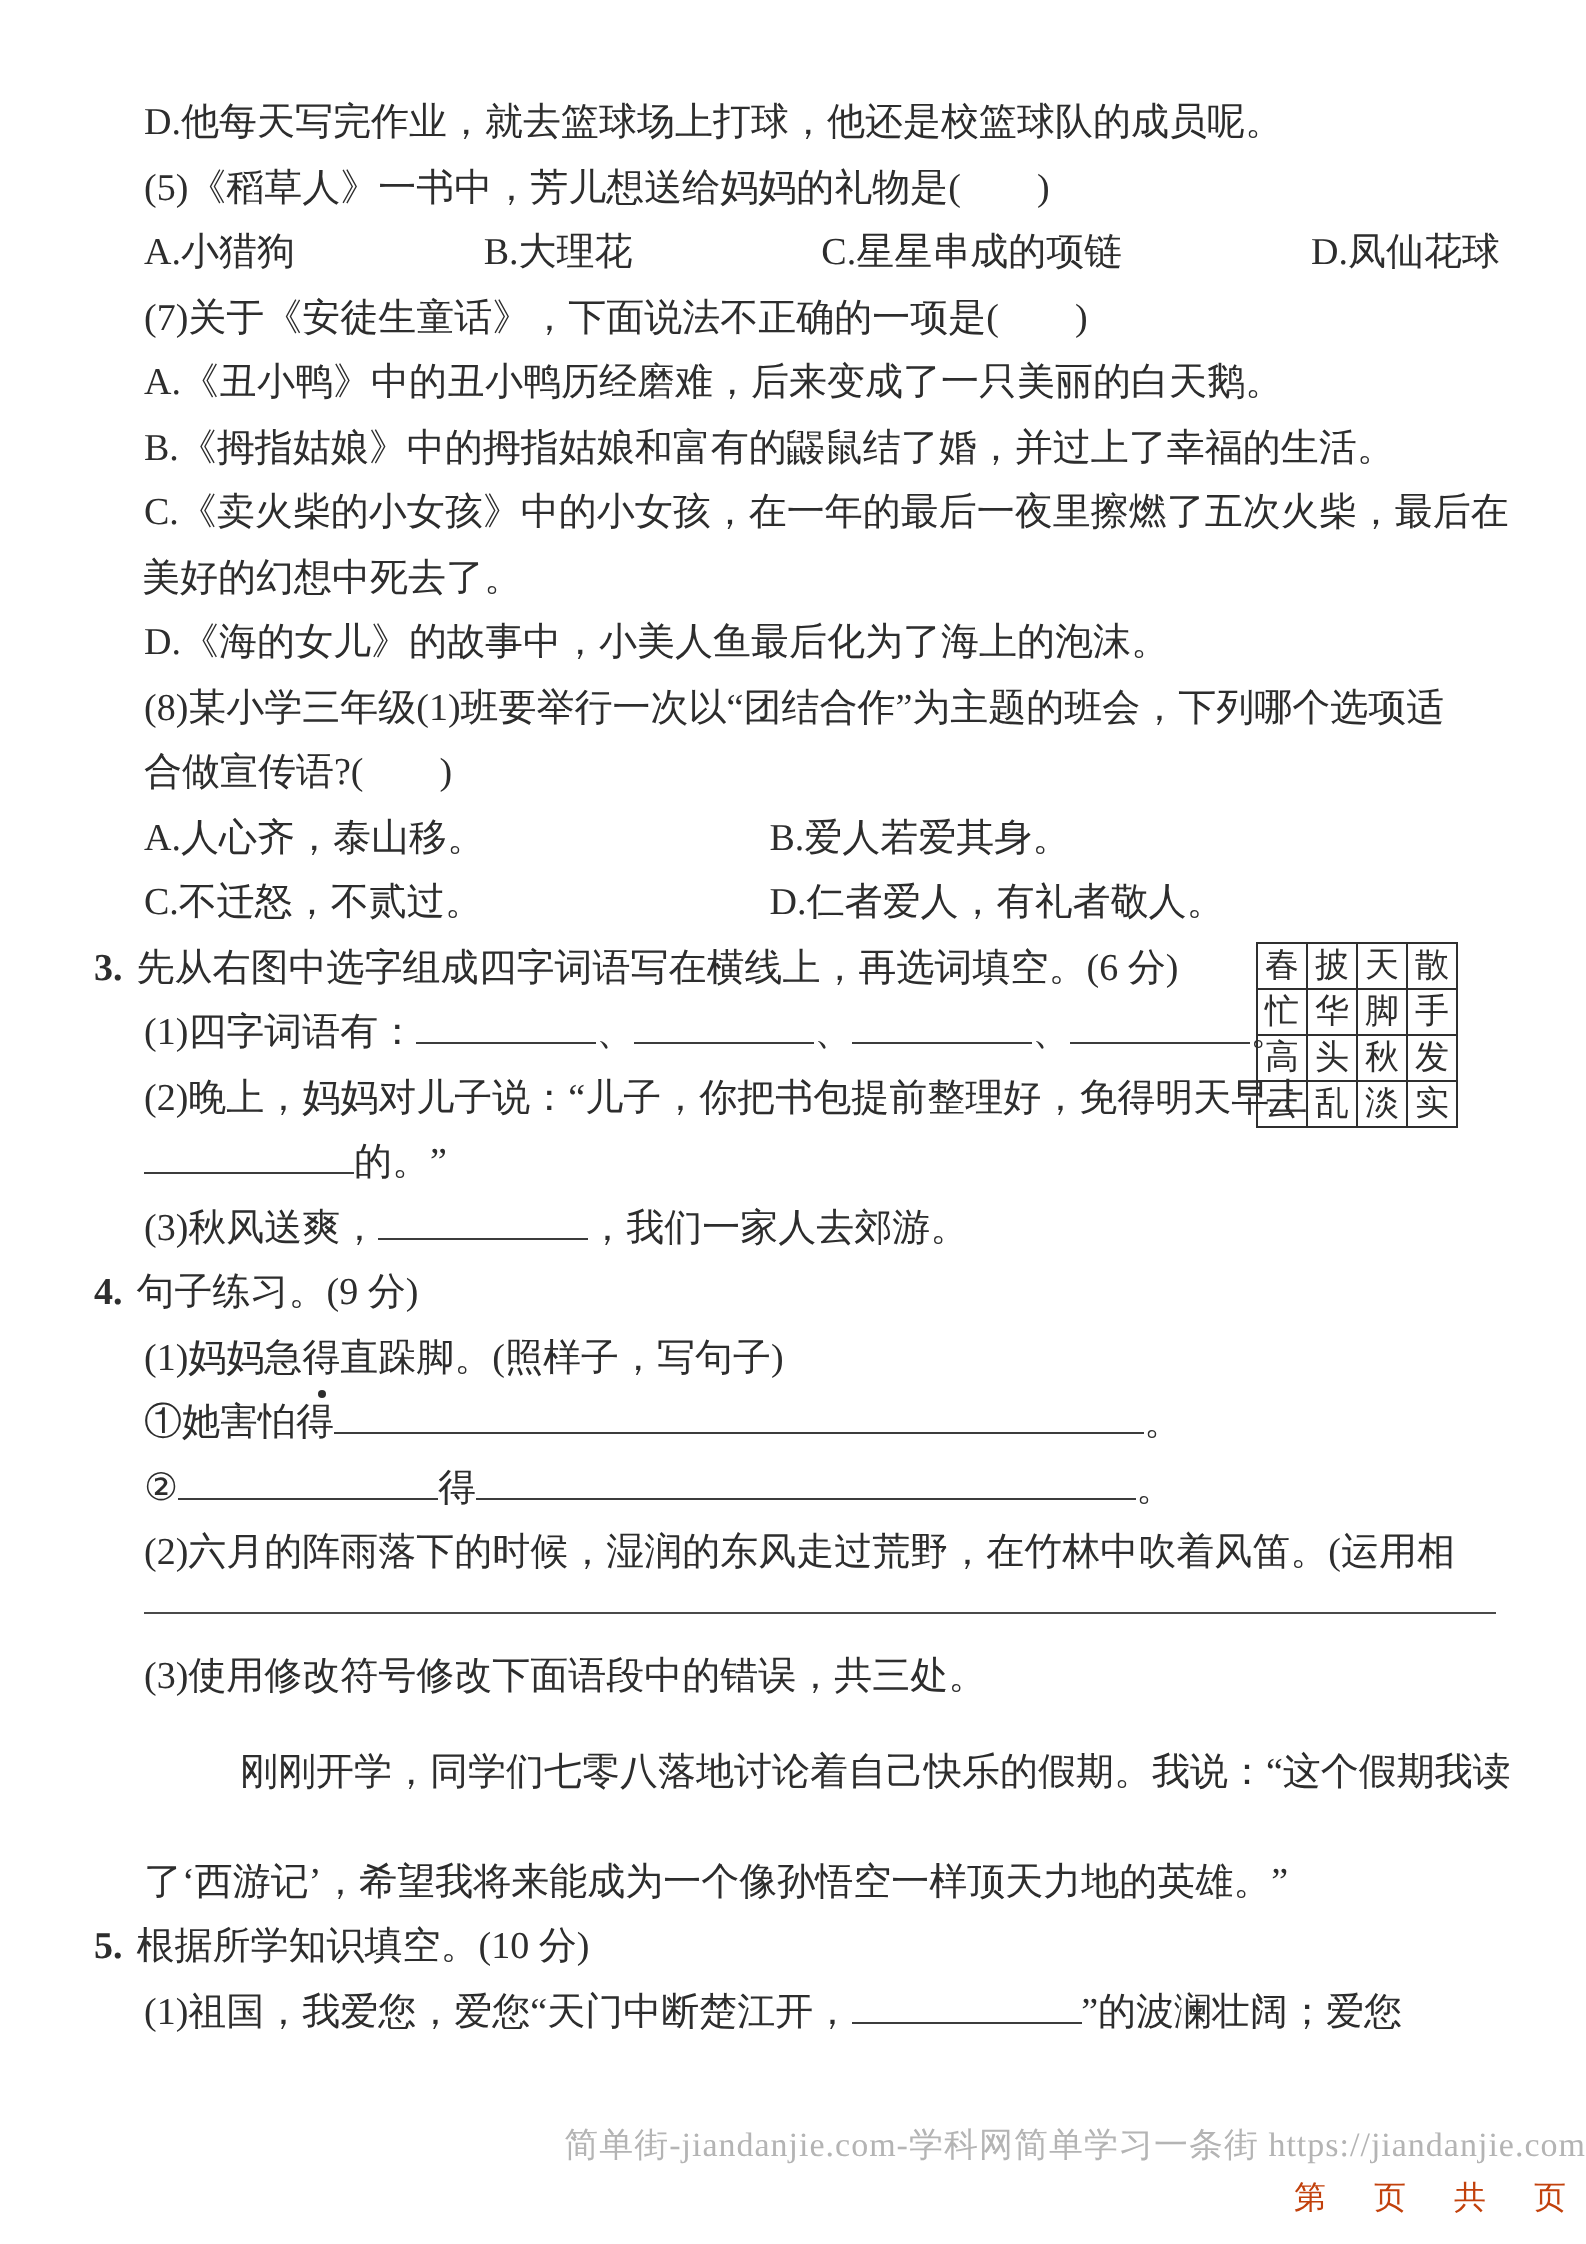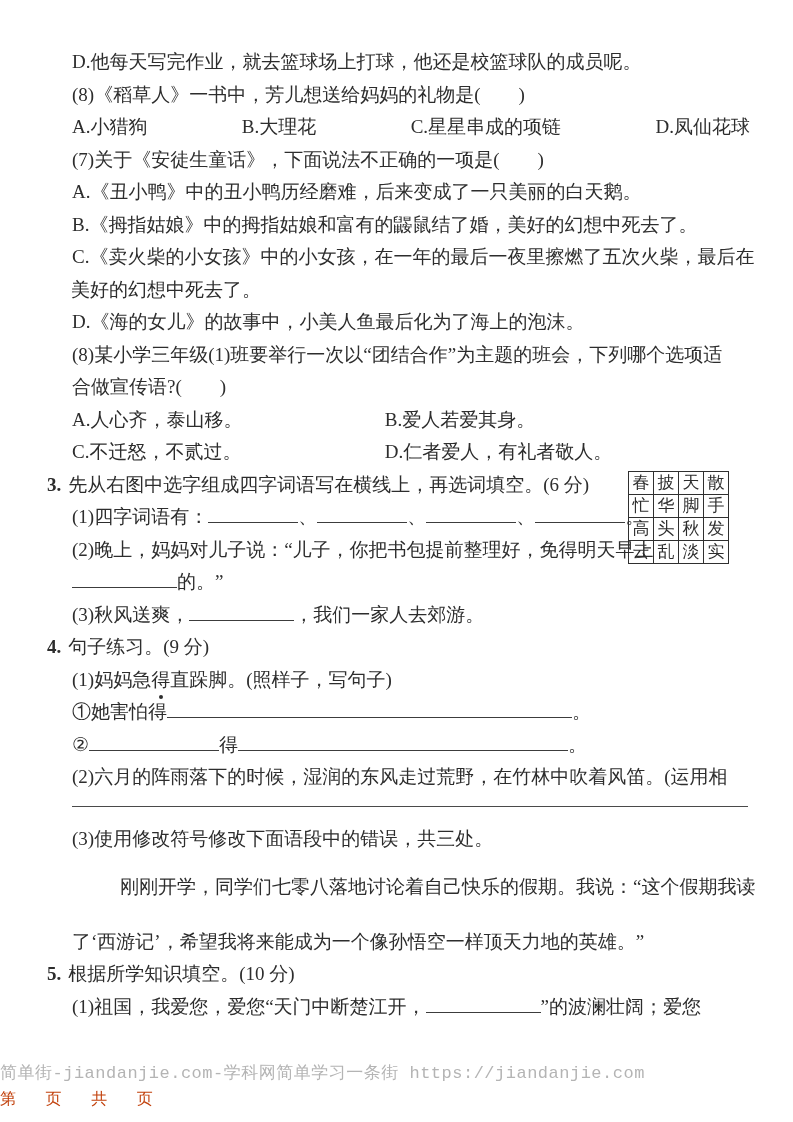--- a/index.html
+++ b/index.html
@@ -35,43 +35,43 @@
     font-size:17px;line-height:22px;padding:0;
   }
   .answerline{
     margin:10px 0 15px 25px;width:676px;height:2px;
     border-bottom:1.5px solid #4a4a4a;
   }
   .para{margin-left:25px;text-indent:48px;}
   .mt16{margin-top:16px;}
   .mt22{margin-top:22px;}
   .footer{
-    position:absolute;left:0;right:0;bottom:12px;text-align:left;
-    font-family:Liberation Mono, monospace;
+    position:absolute;left:0;right:0;bottom:12px;text-align:right;
+    font-family:Liberation Serif, serif;
   }
   .footer .site{font-size:17px;color:#b4b4b4;letter-spacing:0.5px;}
   .footer .pagelabel{font-size:16px;color:#c2410c;letter-spacing:10px;margin-top:5px;}
 </style>
 </head>
 <body>
 
 <div class="page">
   <div class="content">
 
     <div class="ln ind">D.他每天写完作业，就去篮球场上打球，他还是校篮球队的成员呢。</div>
-    <div class="ln ind">(8)《稻草人》一书中，芳儿想送给妈妈的礼物是(　　)</div>
+    <div class="ln ind">(5)《稻草人》一书中，芳儿想送给妈妈的礼物是(　　)</div>
     <div class="ln optrow">
       <span>A.小猎狗</span>
       <span>B.大理花</span>
       <span>C.星星串成的项链</span>
       <span>D.凤仙花球</span>
     </div>
     <div class="ln ind">(7)关于《安徒生童话》，下面说法不正确的一项是(　　)</div>
     <div class="ln ind">A.《丑小鸭》中的丑小鸭历经磨难，后来变成了一只美丽的白天鹅。</div>
-    <div class="ln ind">B.《拇指姑娘》中的拇指姑娘和富有的鼹鼠结了婚，美好的幻想中死去了。</div>
+    <div class="ln ind">B.《拇指姑娘》中的拇指姑娘和富有的鼹鼠结了婚，并过上了幸福的生活。</div>
     <div class="ln ind">C.《卖火柴的小女孩》中的小女孩，在一年的最后一夜里擦燃了五次火柴，最后在</div>
     <div class="ln ind2">美好的幻想中死去了。</div>
     <div class="ln ind">D.《海的女儿》的故事中，小美人鱼最后化为了海上的泡沫。</div>
     <div class="ln ind">(8)某小学三年级(1)班要举行一次以“团结合作”为主题的班会，下列哪个选项适</div>
     <div class="ln ind">合做宣传语?(　　)</div>
     <div class="ln ind opt2">
       <span class="optA">A.人心齐，泰山移。</span>
       <span>B.爱人若爱其身。</span>
     </div>
     <div class="ln ind opt2">

